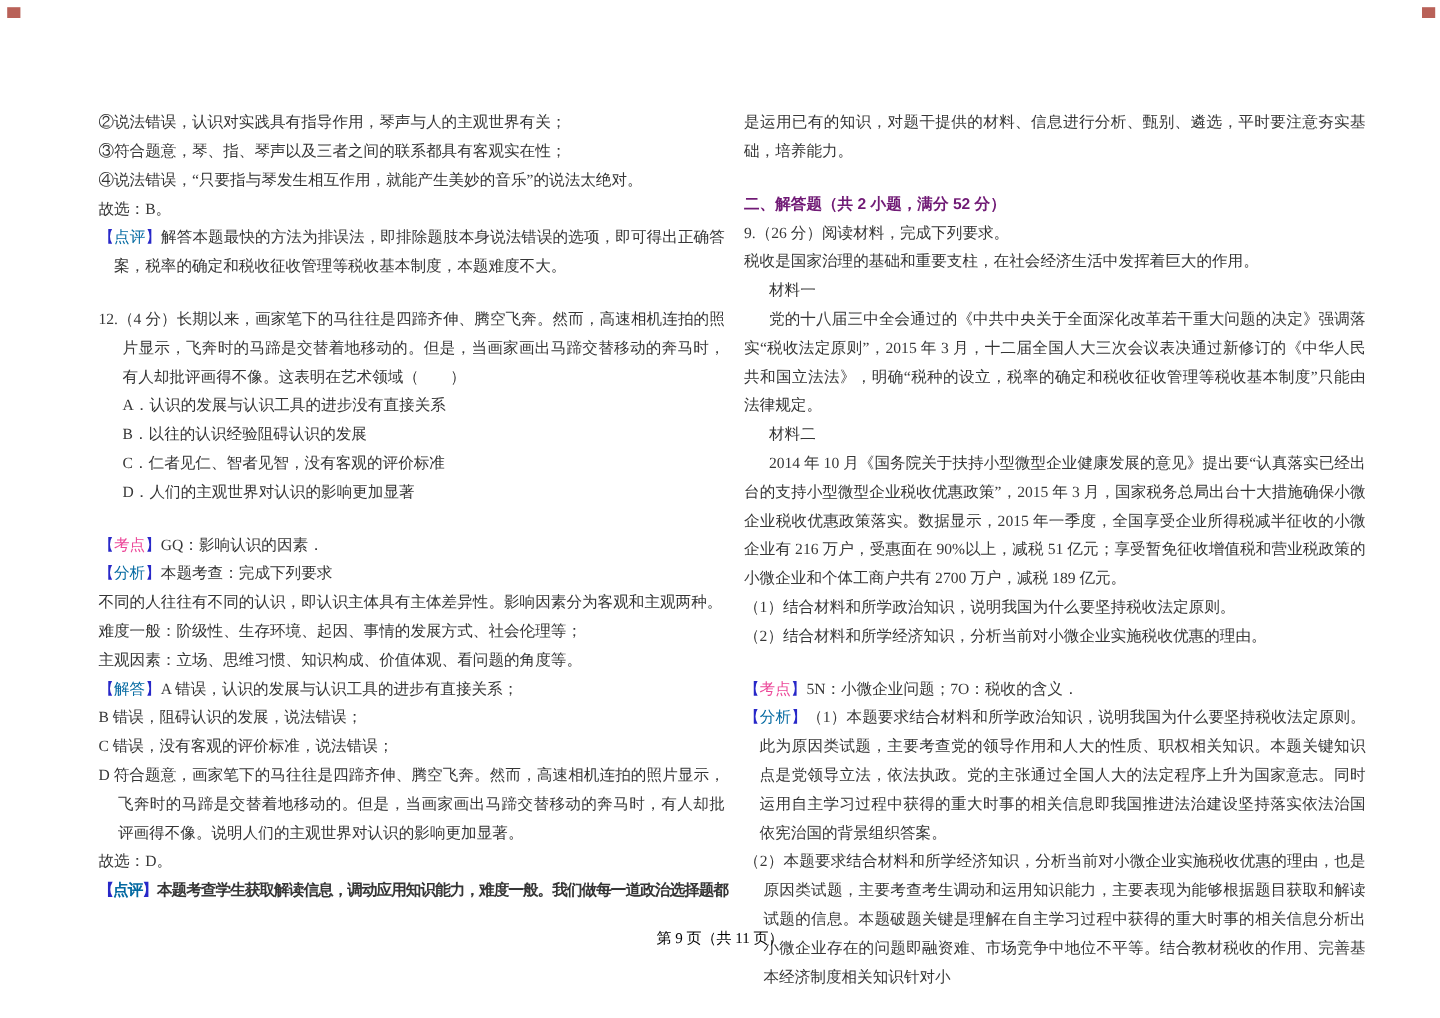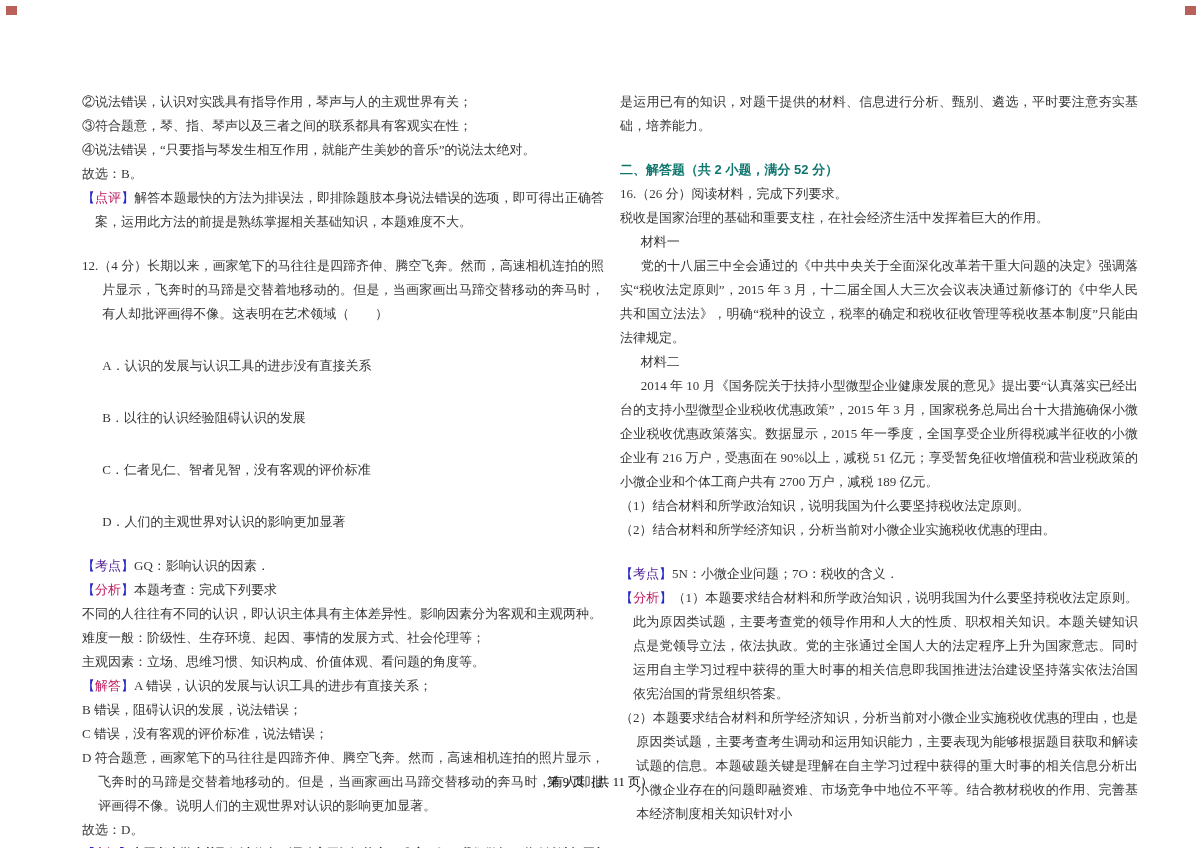--- a/index.html
+++ b/index.html
@@ -8,30 +8,30 @@
     font-family:"Liberation Serif","DejaVu Serif",serif;
     font-size:13px; line-height:24px; color:#363636; overflow:hidden;
   }
   .col { position:absolute; top:90px; text-align:justify; }
   #col-left  { left:82px;  width:522px; }
   #col-right { left:620px; width:518px; }
   .block { margin:0; }
   .b-text {}
   .b-tagged   { padding-left:1em;    text-indent:-1em; }
   .b-question { padding-left:1.55em; text-indent:-1.55em; }
-  .b-option   { padding-left:1.55em;margin-top:28px; }
+  .b-option   { padding-left:1.55em; }
   .b-hang     { padding-left:1.25em; text-indent:-1.25em; }
   .b-material { text-indent:1.6em; }
   .b-heading  { font-family:"Liberation Sans","DejaVu Sans",sans-serif;
-                font-weight:bold; color:#0f766e; }
+                font-weight:bold; color:#701a75; }
   .b-nowrap   { white-space:nowrap; letter-spacing:-0.8px;font-weight:bold; }
   .b-spacer   {}
   .tag .bracket  { color:#2828c8; }
-  .tag .tagname  { color:#be185d; }
-  .tag-red .tagname { color:#4c1d95; }
+  .tag .tagname  { color:#0369a1; }
+  .tag-red .tagname { color:#ec4899; }
   .footer {
     position:absolute; left:0; right:0; top:770px; text-align:center;
     font-size:12.5px; color:#000000;
   }
   .corner-mark {
     position:absolute; width:11px; height:9px; background:#a83a2e; opacity:0.8;
   }
   .mark-tl { left:6px;  top:6px; }
   .mark-tr { left:1185px; top:6px; }
 </style>
@@ -39,21 +39,21 @@
 <body>
 
 <div class="page">
   <div class="corner-mark mark-tl"></div>
   <div class="corner-mark mark-tr"></div>
   <div class="col" id="col-left">
       <div class="block b-text"><span>②说法错误，认识对实践具有指导作用，琴声与人的主观世界有关；</span></div>
       <div class="block b-text"><span>③符合题意，琴、指、琴声以及三者之间的联系都具有客观实在性；</span></div>
       <div class="block b-text"><span>④说法错误，“只要指与琴发生相互作用，就能产生美妙的音乐”的说法太绝对。</span></div>
       <div class="block b-text"><span>故选：B。</span></div>
-      <div class="block b-tagged"><span class="tag"><span class="bracket">【</span><span class="tagname">点评</span><span class="bracket">】</span></span><span>解答本题最快的方法为排误法，即排除题肢本身说法错误的选项，即可得出正确答案，运用此方法的前提是熟练掌握相关基础知识，本题难度不大。</span></div>
+      <div class="block b-tagged"><span class="tag"><span class="bracket">【</span><span class="tagname">点评</span><span class="bracket">】</span></span><span>解答本题最快的方法为排误法，即排除题肢本身说法错误的选项，即可得出正确答案，税率的确定和税收征收管理等税收基本制度，本题难度不大。</span></div>
       <div class="block b-spacer" style="height: 20px;"></div>
       <div class="block b-question"><span>12.（4 分）长期以来，画家笔下的马往往是四蹄齐伸、腾空飞奔。然而，高速相机连拍的照片显示，飞奔时的马蹄是交替着地移动的。但是，当画家画出马蹄交替移动的奔马时，有人却批评画得不像。这表明在艺术领域（　　）</span></div>
       <div class="block b-option"><span>A．认识的发展与认识工具的进步没有直接关系</span></div>
       <div class="block b-option"><span>B．以往的认识经验阻碍认识的发展</span></div>
       <div class="block b-option"><span>C．仁者见仁、智者见智，没有客观的评价标准</span></div>
       <div class="block b-option"><span>D．人们的主观世界对认识的影响更加显著</span></div>
       <div class="block b-spacer" style="height: 20px;"></div>
       <div class="block b-tagged"><span class="tag tag-red"><span class="bracket">【</span><span class="tagname">考点</span><span class="bracket">】</span></span><span>GQ：影响认识的因素．</span></div>
       <div class="block b-tagged"><span class="tag"><span class="bracket">【</span><span class="tagname">分析</span><span class="bracket">】</span></span><span>本题考查：完成下列要求</span></div>
       <div class="block b-text"><span>不同的人往往有不同的认识，即认识主体具有主体差异性。影响因素分为客观和主观两种。</span></div>
@@ -63,21 +63,21 @@
       <div class="block b-text"><span>B 错误，阻碍认识的发展，说法错误；</span></div>
       <div class="block b-text"><span>C 错误，没有客观的评价标准，说法错误；</span></div>
       <div class="block b-hang"><span>D 符合题意，画家笔下的马往往是四蹄齐伸、腾空飞奔。然而，高速相机连拍的照片显示，飞奔时的马蹄是交替着地移动的。但是，当画家画出马蹄交替移动的奔马时，有人却批评画得不像。说明人们的主观世界对认识的影响更加显著。</span></div>
       <div class="block b-text"><span>故选：D。</span></div>
       <div class="block b-tagged b-nowrap"><span class="tag"><span class="bracket">【</span><span class="tagname">点评</span><span class="bracket">】</span></span><span>本题考查学生获取解读信息，调动应用知识能力，难度一般。我们做每一道政治选择题都</span></div>
     </div>
   <div class="col" id="col-right">
       <div class="block b-text"><span>是运用已有的知识，对题干提供的材料、信息进行分析、甄别、遴选，平时要注意夯实基础，培养能力。</span></div>
       <div class="block b-spacer" style="height: 20px;"></div>
       <div class="block b-heading"><span>二、解答题（共 2 小题，满分 52 分）</span></div>
-      <div class="block b-text"><span>16.（26 分）阅读材料，完成下列要求。</span></div>
+      <div class="block b-text"><span>9.（26 分）阅读材料，完成下列要求。</span></div>
       <div class="block b-text"><span>税收是国家治理的基础和重要支柱，在社会经济生活中发挥着巨大的作用。</span></div>
       <div class="block b-material"><span>材料一</span></div>
       <div class="block b-material"><span>党的十八届三中全会通过的《中共中央关于全面深化改革若干重大问题的决定》强调落实“税收法定原则”，2015 年 3 月，十二届全国人大三次会议表决通过新修订的《中华人民共和国立法法》，明确“税种的设立，税率的确定和税收征收管理等税收基本制度”只能由法律规定。</span></div>
       <div class="block b-material"><span>材料二</span></div>
       <div class="block b-material"><span>2014 年 10 月《国务院关于扶持小型微型企业健康发展的意见》提出要“认真落实已经出台的支持小型微型企业税收优惠政策”，2015 年 3 月，国家税务总局出台十大措施确保小微企业税收优惠政策落实。数据显示，2015 年一季度，全国享受企业所得税减半征收的小微企业有 216 万户，受惠面在 90%以上，减税 51 亿元；享受暂免征收增值税和营业税政策的小微企业和个体工商户共有 2700 万户，减税 189 亿元。</span></div>
       <div class="block b-text"><span>（1）结合材料和所学政治知识，说明我国为什么要坚持税收法定原则。</span></div>
       <div class="block b-text"><span>（2）结合材料和所学经济知识，分析当前对小微企业实施税收优惠的理由。</span></div>
       <div class="block b-spacer" style="height: 20px;"></div>
       <div class="block b-tagged"><span class="tag tag-red"><span class="bracket">【</span><span class="tagname">考点</span><span class="bracket">】</span></span><span>5N：小微企业问题；7O：税收的含义．</span></div>
       <div class="block b-tagged"><span class="tag"><span class="bracket">【</span><span class="tagname">分析</span><span class="bracket">】</span></span><span>（1）本题要求结合材料和所学政治知识，说明我国为什么要坚持税收法定原则。此为原因类试题，主要考查党的领导作用和人大的性质、职权相关知识。本题关键知识点是党领导立法，依法执政。党的主张通过全国人大的法定程序上升为国家意志。同时运用自主学习过程中获得的重大时事的相关信息即我国推进法治建设坚持落实依法治国依宪治国的背景组织答案。</span></div>

